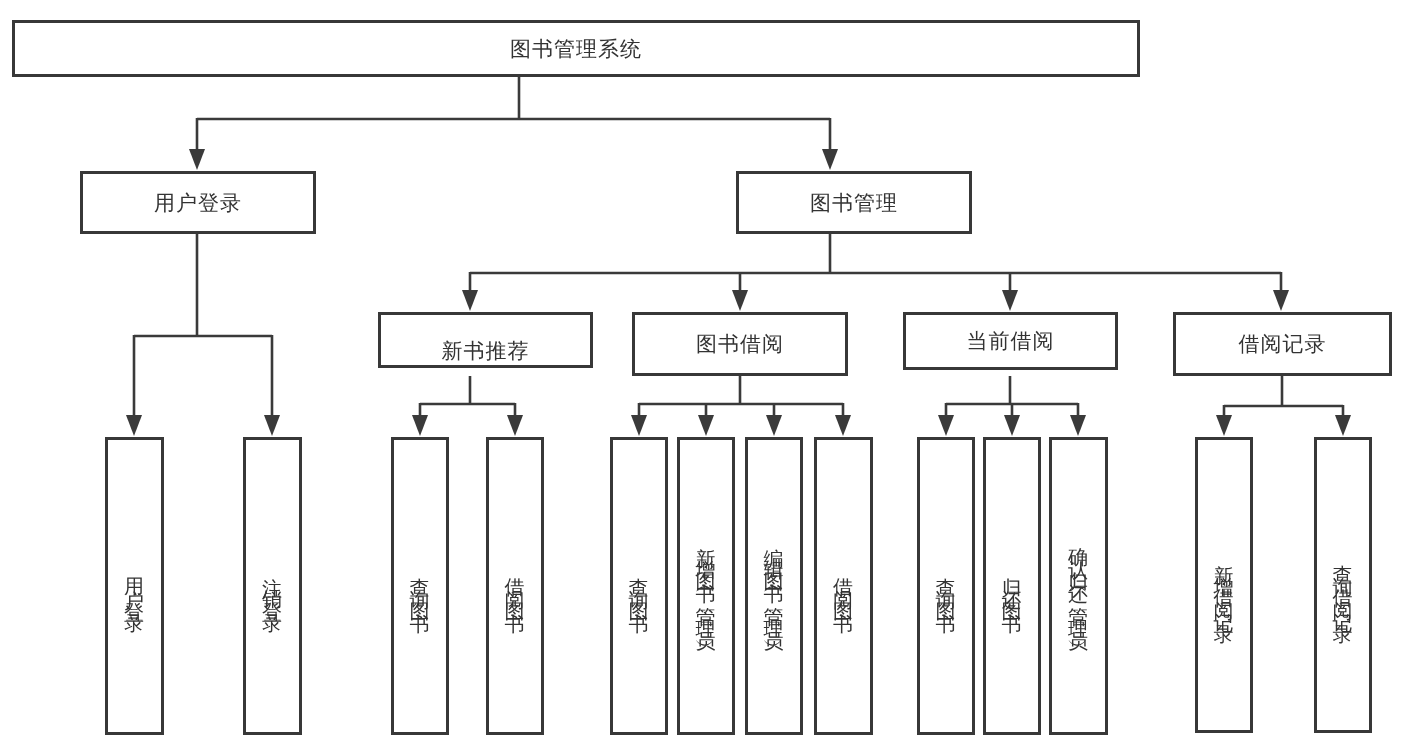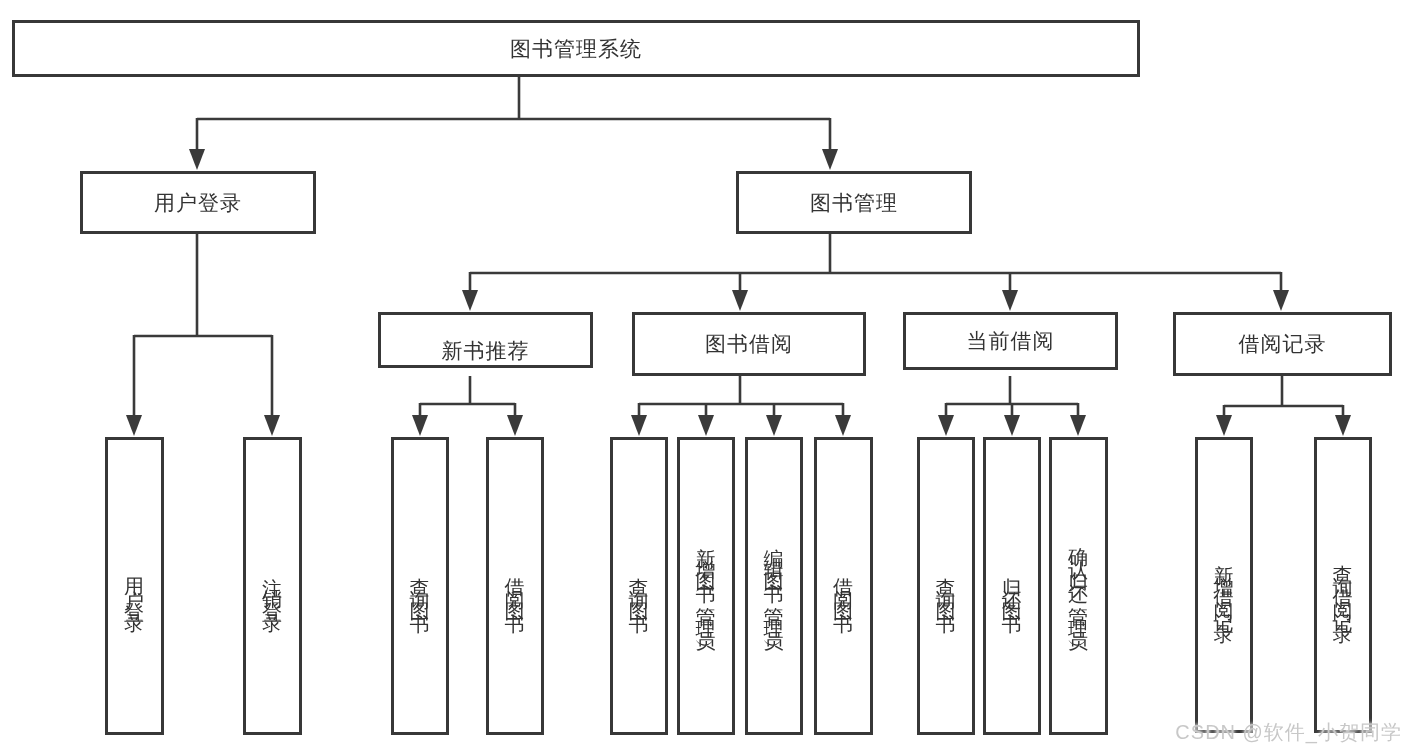--- a/index.html
+++ b/index.html
@@ -150,21 +150,21 @@
   <div class="box hbox" style="left:80px; top:171px; width:236px; height:63px;">
     <span>用户登录</span>
   </div>
   <div class="box hbox" style="left:736px; top:171px; width:236px; height:63px;">
     <span>图书管理</span>
   </div>
 
   <div class="box hbox" style="left:378px; top:312px; width:215px; height:56px;align-items:flex-end;">
     <span>新书推荐</span>
   </div>
-  <div class="box hbox" style="left:632px; top:312px; width:234px; height:64px;">
+  <div class="box hbox" style="left:632px; top:312px; width:216px; height:64px;">
     <span>图书借阅</span>
   </div>
   <div class="box hbox" style="left:903px; top:312px; width:215px; height:58px;">
     <span>当前借阅</span>
   </div>
   <div class="box hbox" style="left:1173px; top:312px; width:219px; height:64px;">
     <span>借阅记录</span>
   </div>
 
   <div class="box vbox" style="left:105px; top:437px; width:59px; height:298px;">
@@ -204,15 +204,14 @@
     <span>确认归还（管理员）</span>
   </div>
 
   <div class="box vbox" style="left:1195px; top:437px; width:58px; height:296px;">
     <span>新增借阅记录</span>
   </div>
   <div class="box vbox" style="left:1314px; top:437px; width:58px; height:296px;">
     <span>查询借阅记录</span>
   </div>
 
-  <div class="watermark">CSDN @软件_小贺同学</div>
 
 </div>
 
 </body></html>

